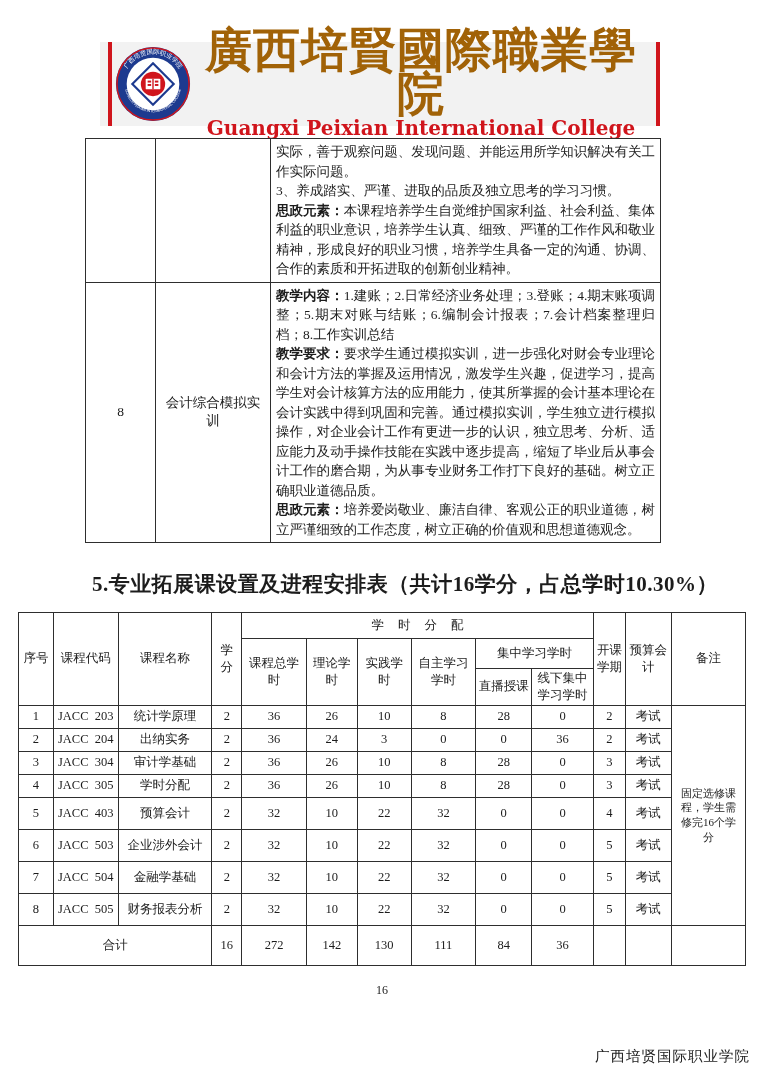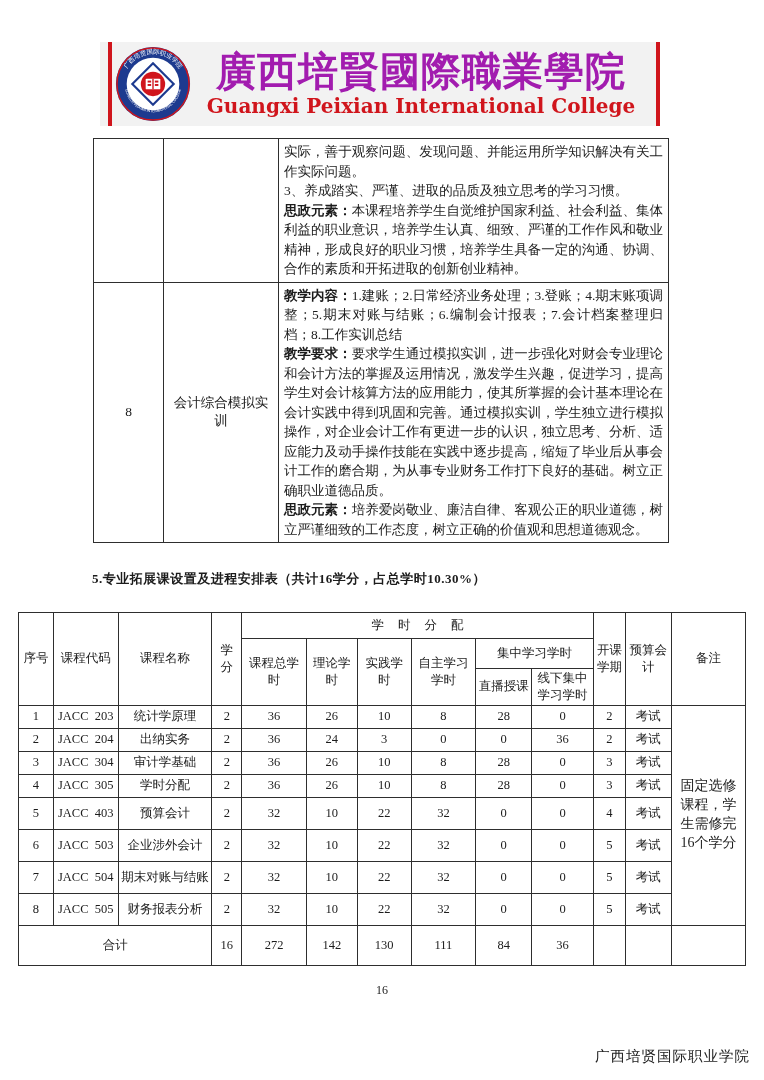--- a/index.html
+++ b/index.html
@@ -11,57 +11,57 @@
   .banner{
     position:absolute;left:100px;top:42px;width:560px;height:84px;
     background:#f2f2f2;display:flex;align-items:center;
   }
   .banner .edge{position:absolute;top:0;bottom:0;width:4px;background:#d0151c;}
   .banner .edge.left{left:8px;}
   .banner .edge.right{right:0;}
   .logo-wrap{margin-left:14px;width:78px;height:78px;flex:0 0 auto;}
   .banner-titles{flex:1;text-align:center;padding-right:10px;}
   .title-zh{
-    color:#a21caf;font-weight:bold;font-size:40px;line-height:44px;
-    letter-spacing:1px;font-family:Liberation Serif, serif;
+    color:#a16207;font-weight:bold;font-size:47px;line-height:44px;
+    letter-spacing:1px;font-family:Liberation Sans, sans-serif;
   }
   .title-en{
     color:#d0151c;font-weight:bold;font-size:20px;line-height:24px;
     font-family:"DejaVu Serif", serif;
   }
   
   table{border-collapse:collapse;table-layout:fixed;}
-  .detail{position:absolute;left:93px;top:138px;width:575px;}
+  .detail{position:absolute;left:85px;top:138px;width:575px;}
   .detail td{border:1px solid #2e2e2e;padding:3px 5px;font-size:13.5px;}
   .detail .c-seq,.detail .c-course{text-align:center;vertical-align:middle;}
   .detail .c-content{vertical-align:top;}
   .detail tr.row-a .c-content{height:126px;}
   .detail tr.row-b .c-content{height:252px;}
   .cell-par{margin:0;text-align:justify;line-height:19.5px;}
   .cell-par b{font-weight:bold;}
   
   .section-title{
-    position:absolute;left:92px;top:570px;font-size:13px;font-weight:bold;
+    position:absolute;left:92px;top:570px;font-size:21px;font-weight:bold;
     letter-spacing:0.5px;
   }
   
   .schedule{position:absolute;left:18px;top:612px;width:728px;}
   .schedule th,.schedule td{
     border:1px solid #2e2e2e;padding:1px 2px;font-size:12.5px;font-weight:normal;
     text-align:center;vertical-align:middle;line-height:1.35;
   }
   .schedule tr.h1{height:26px;}
   .schedule tr.h2{height:30px;}
   .schedule tr.h3{height:36px;}
   .schedule .spread{letter-spacing:14px;text-indent:14px;}
   .schedule tbody tr.short{height:23px;}
   .schedule tbody tr.tall{height:32px;}
   .schedule tbody tr.total-row{height:40px;margin-left:10px;}
   .schedule td:nth-child(2){white-space:pre;}
-  .schedule .remark-cell{font-size:14px;padding:2px 6px;}
+  .schedule .remark-cell{font-size:11px;padding:2px 6px;}
   
   .page-number{position:absolute;top:983px;left:0;right:0;text-align:center;font-size:12px;}
   .watermark{
     position:absolute;top:1047px;right:14px;font-size:14.5px;color:#222;
     font-family:"DejaVu Sans", sans-serif;letter-spacing:1px;
   }
 </style>
 </head>
 <body>
 
@@ -254,21 +254,21 @@
         <td>22</td>
         <td>32</td>
         <td>0</td>
         <td>0</td>
         <td>5</td>
         <td>考试</td>
       </tr>
       <tr class="tall">
         <td>7</td>
         <td>JACC  504</td>
-        <td>期末对账与结账</td>
+        <td>金融学基础</td>
         <td>2</td>
         <td>32</td>
         <td>10</td>
         <td>22</td>
         <td>32</td>
         <td>0</td>
         <td>0</td>
         <td>5</td>
         <td>考试</td>
       </tr>

